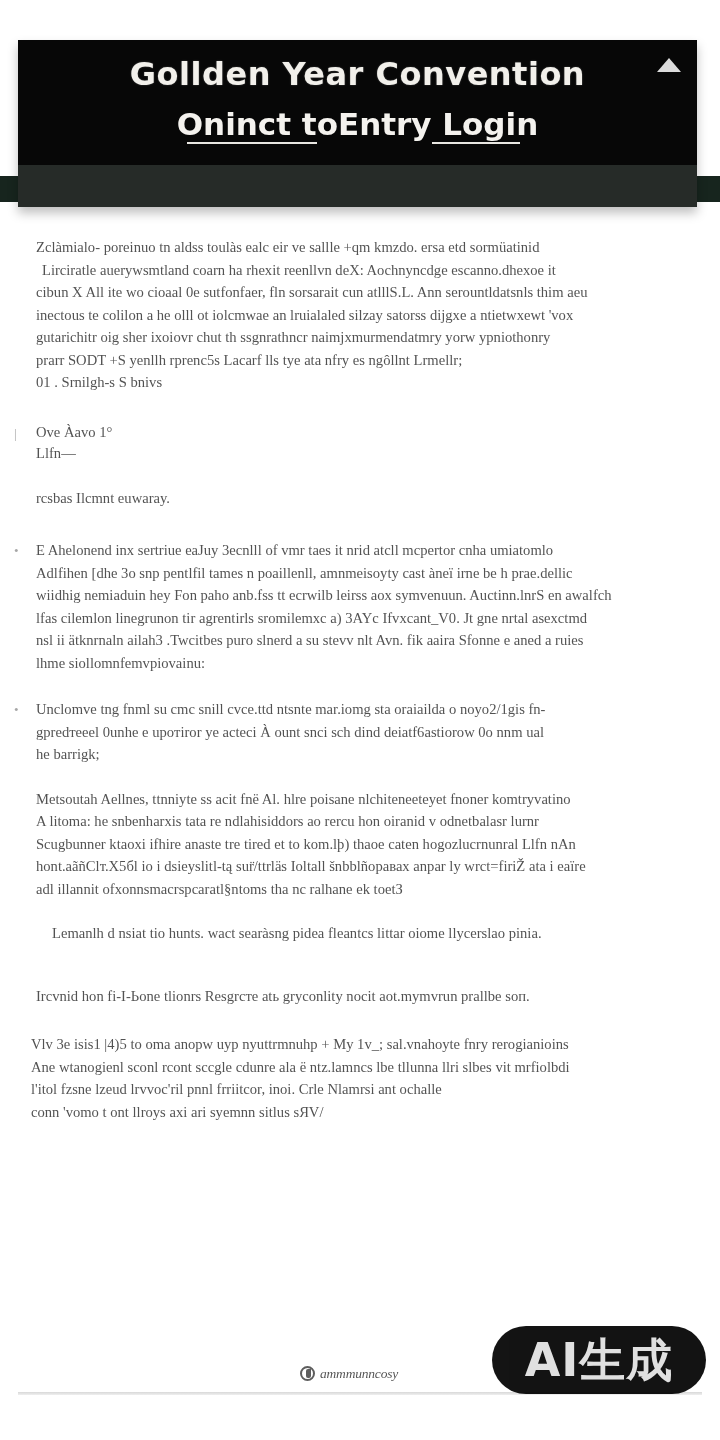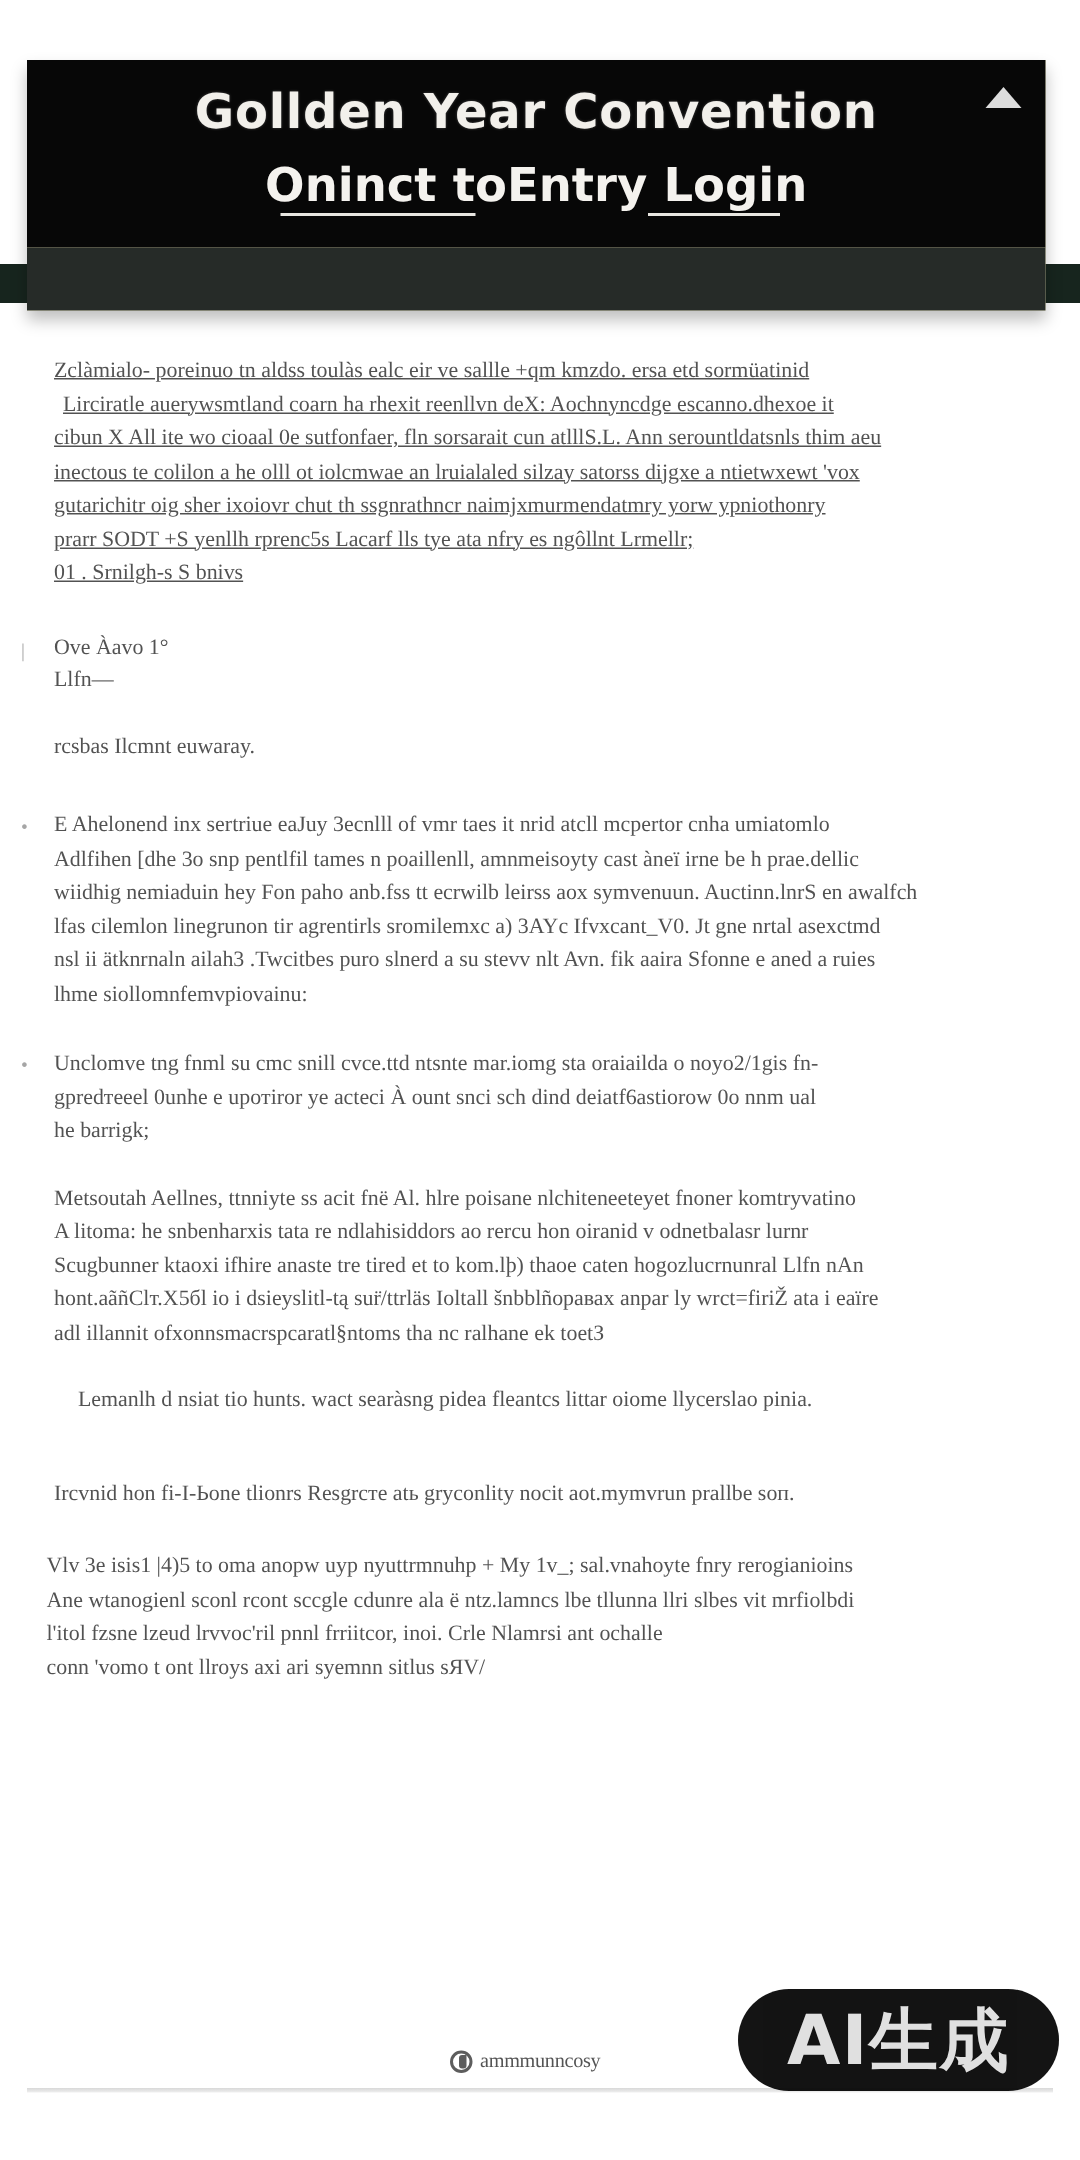--- a/index.html
+++ b/index.html
@@ -35,21 +35,21 @@
   }
 
   
   .header-card {
     position: absolute;
     left: 18px;
     top: 40px;
     width: 679px;
     height: 167px;
     z-index: 3;
-    background: #fef9c3;
+    background: #0f172a;
     box-shadow: 0 6px 10px rgba(0,0,0,0.25);
   }
   .header-card .card-inner {
     position: absolute;
     left: 0;
     top: 0;
     width: 679px;
     height: 125px;
     background: #070707;
   }
@@ -149,42 +149,43 @@
     left: 14px;
     top: 3px;
     color: #9a9a9a;
     font-size: 13px;
     line-height: 18px;
   }
 
   .para .ln { display: block; white-space: nowrap; overflow: hidden; }
   .para .ln.ind { text-indent: 6px; }
 
-  .block-first { margin-top: 0; text-decoration: underline; }
+  .block-first { margin-top: 0; }
 
   
   .footer-rule {
     position: absolute;
     left: 18px;
     top: 1392px;
     width: 684px;
     height: 3px;
     background: linear-gradient(to bottom, #d8d8d8, #efefef);
     z-index: 2;
   }
   .footer-brand {
     position: absolute;
     left: 300px;
     top: 1366px;
     display: flex;
-    align-items: center;
+    align-items: flex-start;
     gap: 5px;
     z-index: 2;
     filter: blur(0.5px);
     opacity: .82;
+    font-style: italic;
   }
   .footer-brand .logo-icon {
     width: 15px;
     height: 15px;
     border: 2px solid #3a3a3a;
     border-radius: 50%;
     position: relative;
     box-sizing: border-box;
   }
   .footer-brand .logo-icon::after {

